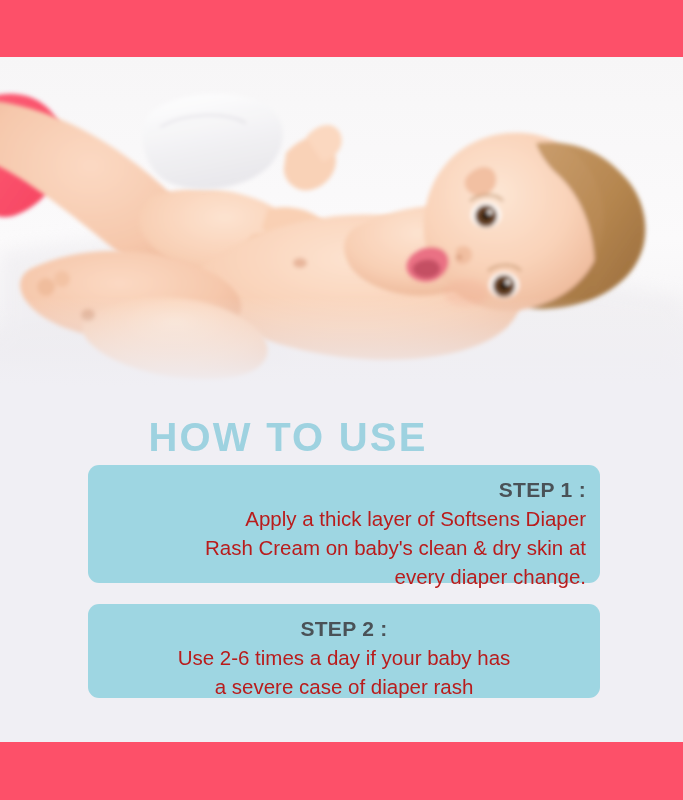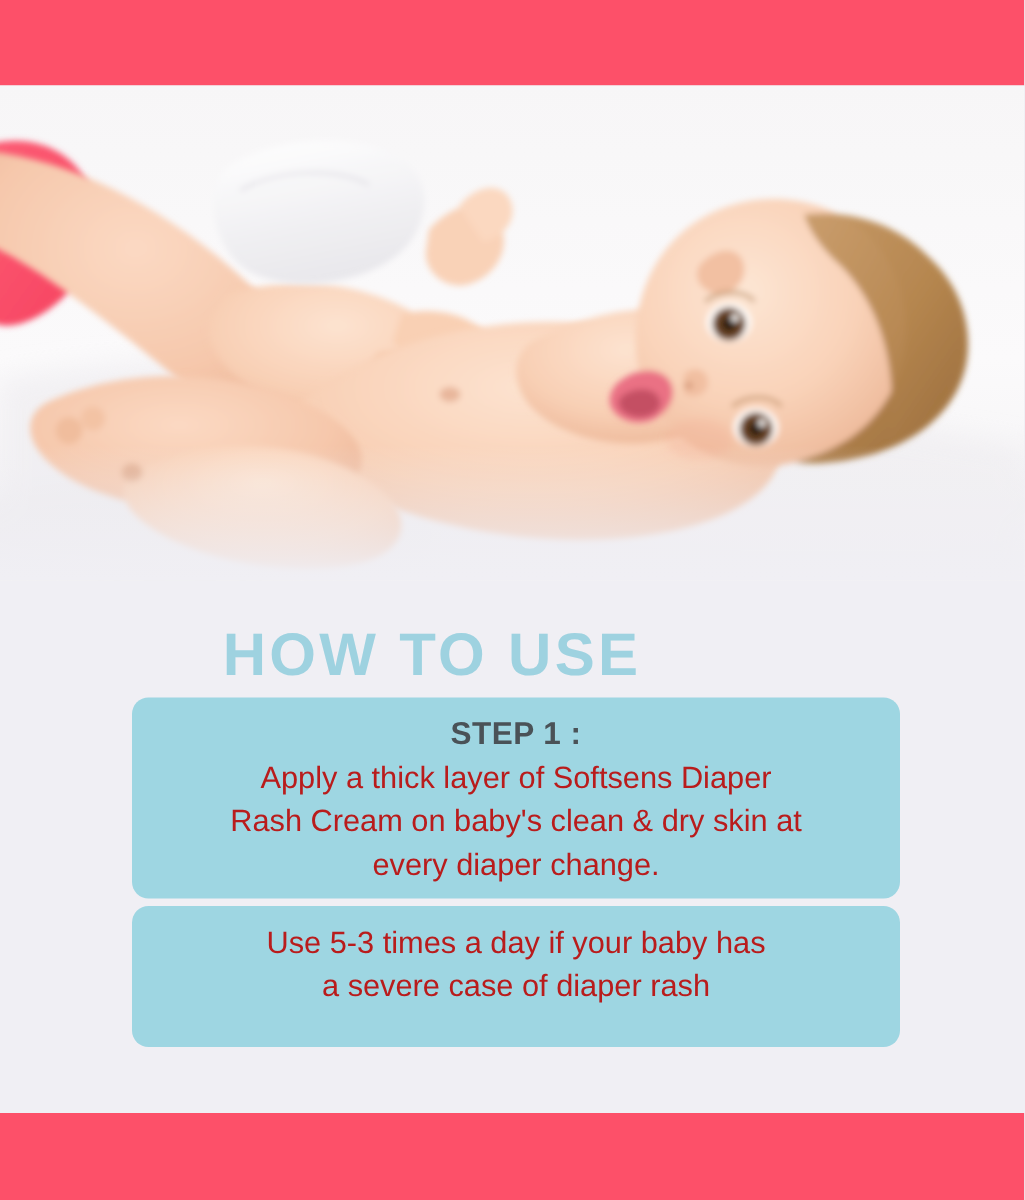--- a/index.html
+++ b/index.html
@@ -80,21 +80,21 @@
     position: absolute;
     left: 88px;
     width: 512px;
     background: #9ed6e2;
     border-radius: 11px;
     box-sizing: border-box;
     padding: 10px 14px 12px 14px;
     text-align: center;
     color: #4e565c;
   }
-  #card-1 { top: 465px; height: 134px; }
+  #card-1 { top: 465px; height: 118px; text-align: right; }
   #card-2 { top: 604px; height:  94px; }
 
   .card-title {
     font-size: 21px;
     font-weight: bold;
     letter-spacing: 0.3px;
     line-height: 29px;
     color: #4a5257;
   }
   .card-body {
@@ -252,19 +252,20 @@
   <div class="heading">HOW TO USE</div>
 
   <div class="card" id="card-1">
     <div class="card-title">STEP 1 :</div>
     <div class="card-body">Apply a thick layer of Softsens Diaper
 Rash Cream on baby's clean &amp; dry skin at
 every diaper change.</div>
   </div>
 
   <div class="card" id="card-2">
-    <div class="card-body">Use 5-3 times a day  if your baby has
+    <div class="card-title">STEP 2 :</div>
+    <div class="card-body">Use 2-6 times a day  if your baby has
 a severe case of diaper rash</div>
   </div>
 
   <div class="band band-bottom"></div>
 
 </div>
 
 </body></html>

